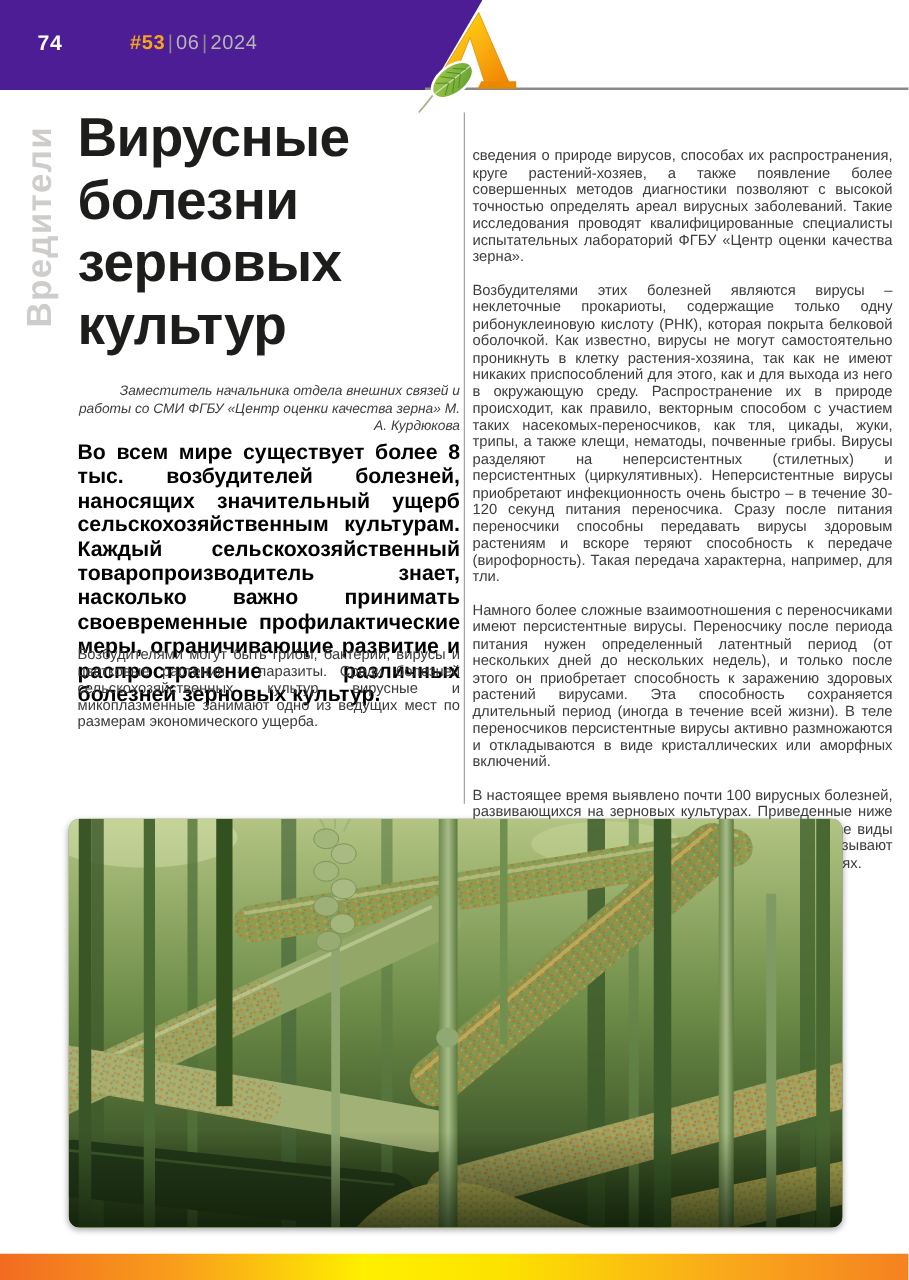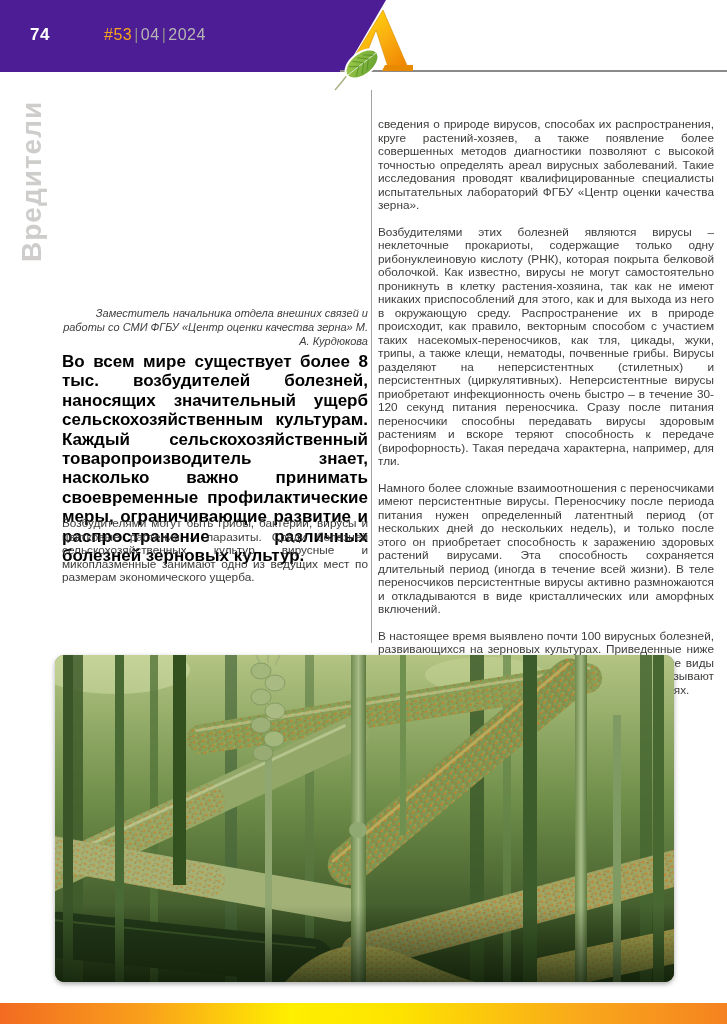--- a/index.html
+++ b/index.html
@@ -7,21 +7,21 @@
     position:relative; width:727px; height:1024px; background:#ffffff;
     font-family:"Liberation Sans", sans-serif; overflow:hidden;
   }
   
   .header-bar {
     position:absolute; top:0; left:0; width:386px; height:72px; background:#4c1d95;
     clip-path:polygon(0 0, 100% 0, calc(100% - 42px) 100%, 0 100%);
   }
   .page-number { position:absolute; top:25px; left:30px; color:#ffffff; font-size:17px; font-weight:bold; letter-spacing:.5px; }
   .issue { position:absolute; top:26px; left:104px; font-size:16px; color:#b7b6b4; letter-spacing:.5px; }
-  .issue .hash { color:#f6a41b; font-weight:normal; }
+  .issue .hash { color:#f6a41b; font-weight:bold; }
   .issue .sep  { color:#8e8d8b; margin:0 2px; font-weight:normal; }
   .header-rule { position:absolute; top:70px; left:340px; right:0; height:2px; background:#8b8a88; }
   .logo { position:absolute; top:6px; left:332px; width:96px; height:86px; }
   
   .rubric { position:absolute; top:86px; left:12px; width:40px; height:176px; }
   .rubric span {
     position:absolute; left:36px; bottom:0; transform-origin:0 100%; transform:rotate(-90deg);
     white-space:nowrap; font-size:28px; font-weight:bold; color:#cecdcc; letter-spacing:1px;
   }
   
@@ -55,21 +55,21 @@
   }
 </style>
 </head>
 <body>
 
 <div class="page">
 
   <div class="header-bar">
     <div class="page-number">74</div>
     <div class="issue">
-      <span class="hash">#53</span><span class="sep">|</span><span>04</span><span class="sep">|</span><span>2024</span>
+      <span class="hash">#53</span><span class="sep">|</span><span>06</span><span class="sep">|</span><span>2024</span>
     </div>
   </div>
   <div class="header-rule"></div>
 
   <svg class="logo" viewBox="0 0 96 86">
     <defs>
       <linearGradient id="aG" x1="0" y1="0" x2="1" y2="1">
         <stop offset="0" stop-color="#ffe600"></stop>
           <stop offset="0.5" stop-color="#fbb411"></stop>
           <stop offset="1" stop-color="#ef7d00"></stop>
@@ -86,20 +86,21 @@
       <ellipse cx="30" cy="58" rx="19" ry="11" fill="url(#lfG)" stroke="#ffffff" stroke-width="2"></ellipse>
       <path d="M12,58 H48" stroke="#d9ead0" stroke-width="0.9"></path>
       <path d="M18,52 L26,58 M24,50 L32,58 M30,50 L38,58 M36,51 L44,58 M18,64 L26,58 M24,66 L32,58 M30,66 L38,58" stroke="#4f8a26" stroke-width="0.7"></path>
     </g>
   </svg>
 
   <div class="rubric">
     <span>Вредители</span>
   </div>
 
+  <h1 class="main-title" style="margin:0;">Вирусные болезни зерновых культур</h1>
   <div class="byline">Заместитель начальника отдела внешних связей и работы со СМИ ФГБУ «Центр оценки качества зерна» М. А. Курдюкова</div>
   <div class="lead">Во всем мире существует более 8 тыс. возбудителей болезней, наносящих значительный ущерб сельскохозяйственным культурам. Каждый сельскохозяйственный товаропроизводитель знает, насколько важно принимать своевременные профилактические меры, ограничивающие развитие и распространение различных болезней зерновых культур.</div>
 
   <div class="left-body">
     <p class="body">Возбудителями могут быть грибы, бактерии, вирусы и цветковые растения – паразиты. Среди болезней сельскохозяйственных культур вирусные и микоплазменные занимают одно из ведущих мест по размерам экономического ущерба.</p>
   </div>
 
   <div class="col-divider"></div>
 
   <div class="right-col">

